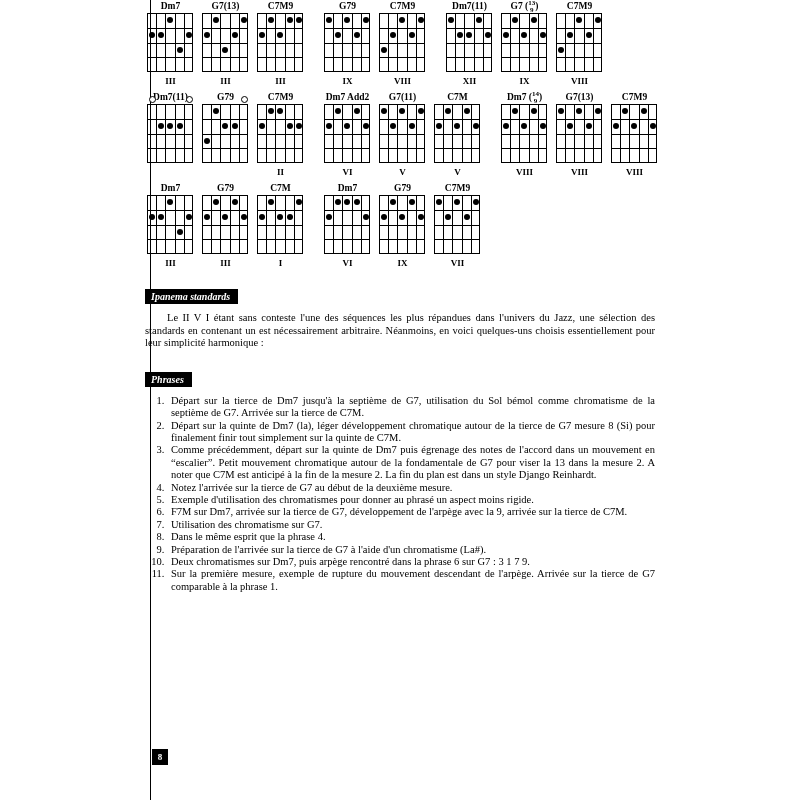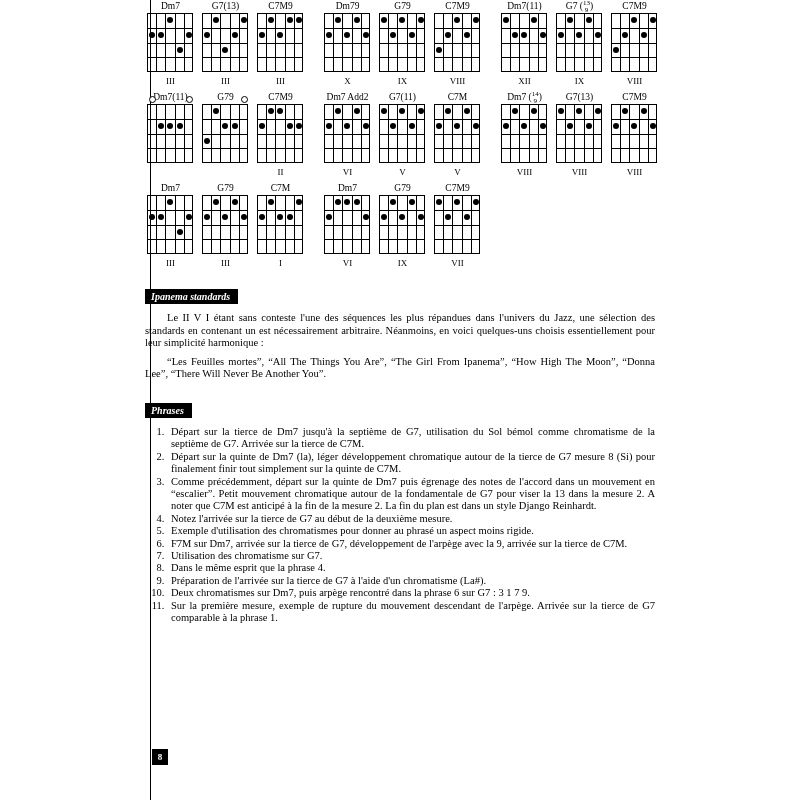--- a/index.html
+++ b/index.html
@@ -46,20 +46,21 @@
 
   
   .chord-row {
     display: flex;
     align-items: flex-start;
     margin-bottom: 4px;
   }
   .chord-group {
     display: flex;
     margin-right: 16px;
+    font-weight: bold;
   }
   .chord-group:last-child { margin-right: 0; }
   .chord-cell {
     width: 51px;
     margin-right: 4px;
     text-align: center;
   }
   .chord-cell:last-child { margin-right: 0; }
 
   .chord-name {
@@ -248,39 +249,20 @@
                 <div class="dot" style="left: 30px; top: 4px;"></div>
                 <div class="dot" style="left: 39px; top: 4px;"></div>
                 <div class="dot" style="left: 2px; top: 19px;"></div>
                 <div class="dot" style="left: 20px; top: 19px;"></div>
               </div>
               <div class="fret-label">III</div>
             </div>
           </div>
           <div class="chord-group">
             <div class="chord-cell">
-              <div class="chord-name">Dm79</div>
-              <div class="diagram">
-                <div class="grid"></div>
-                <div class="vline" style="left: 9px;"></div>
-                <div class="vline" style="left: 18px;"></div>
-                <div class="vline" style="left: 28px;"></div>
-                <div class="vline" style="left: 37px;"></div>
-                <div class="hline" style="top: 15px;"></div>
-                <div class="hline" style="top: 30px;"></div>
-                <div class="hline" style="top: 44px;"></div>
-                <div class="dot" style="left: 11px; top: 4px;"></div>
-                <div class="dot" style="left: 30px; top: 4px;"></div>
-                <div class="dot" style="left: 2px; top: 19px;"></div>
-                <div class="dot" style="left: 20px; top: 19px;"></div>
-                <div class="dot" style="left: 39px; top: 19px;"></div>
-              </div>
-              <div class="fret-label">X</div>
-            </div>
-            <div class="chord-cell">
               <div class="chord-name">G79</div>
               <div class="diagram">
                 <div class="grid"></div>
                 <div class="vline" style="left: 9px;"></div>
                 <div class="vline" style="left: 18px;"></div>
                 <div class="vline" style="left: 28px;"></div>
                 <div class="vline" style="left: 37px;"></div>
                 <div class="hline" style="top: 15px;"></div>
                 <div class="hline" style="top: 30px;"></div>
                 <div class="hline" style="top: 44px;"></div>
@@ -668,21 +650,20 @@
                 <div class="dot" style="left: 30px; top: 19px;"></div>
               </div>
               <div class="fret-label">VII</div>
             </div>
           </div>
         </div>
       </div>
 
     <div class="heading-bar">Ipanema standards</div>
     <p class="body indent">Le II V I étant sans conteste l'une des séquences les plus répandues dans l'univers du Jazz, une sélection des standards en contenant un est nécessairement arbitraire. Néanmoins, en voici quelques-uns choisis essentiellement pour leur simplicité harmonique :</p>
-    <p class="body indent">“Les Feuilles mortes”, “All The Things You Are”, “The Girl From Ipanema”, “How High The Moon”, “Donna Lee”, “There Will Never Be Another You”.</p>
 
     <div class="heading-bar">Phrases</div>
     <ol class="phrases" id="phrase-list">
         <li>Départ sur la tierce de Dm7 jusqu'à la septième de G7, utilisation du Sol bémol comme chromatisme de la septième de G7. Arrivée sur la tierce de C7M.</li>
         <li>Départ sur la quinte de Dm7 (la), léger développement chromatique autour de la tierce de G7 mesure 8 (Si) pour finalement finir tout simplement sur la quinte de C7M.</li>
         <li>Comme précédemment, départ sur la quinte de Dm7 puis égrenage des notes de l'accord dans un mouvement en “escalier”. Petit mouvement chromatique autour de la fondamentale de G7 pour viser la 13 dans la mesure 2. A noter que C7M est anticipé à la fin de la mesure 2. La fin du plan est dans un style Django Reinhardt.</li>
         <li>Notez l'arrivée sur la tierce de G7 au début de la deuxième mesure.</li>
         <li>Exemple d'utilisation des chromatismes pour donner au phrasé un aspect moins rigide.</li>
         <li>F7M sur Dm7, arrivée sur la tierce de G7, développement de l'arpège avec la 9, arrivée sur la tierce de C7M.</li>
         <li>Utilisation des chromatisme sur G7.</li>

